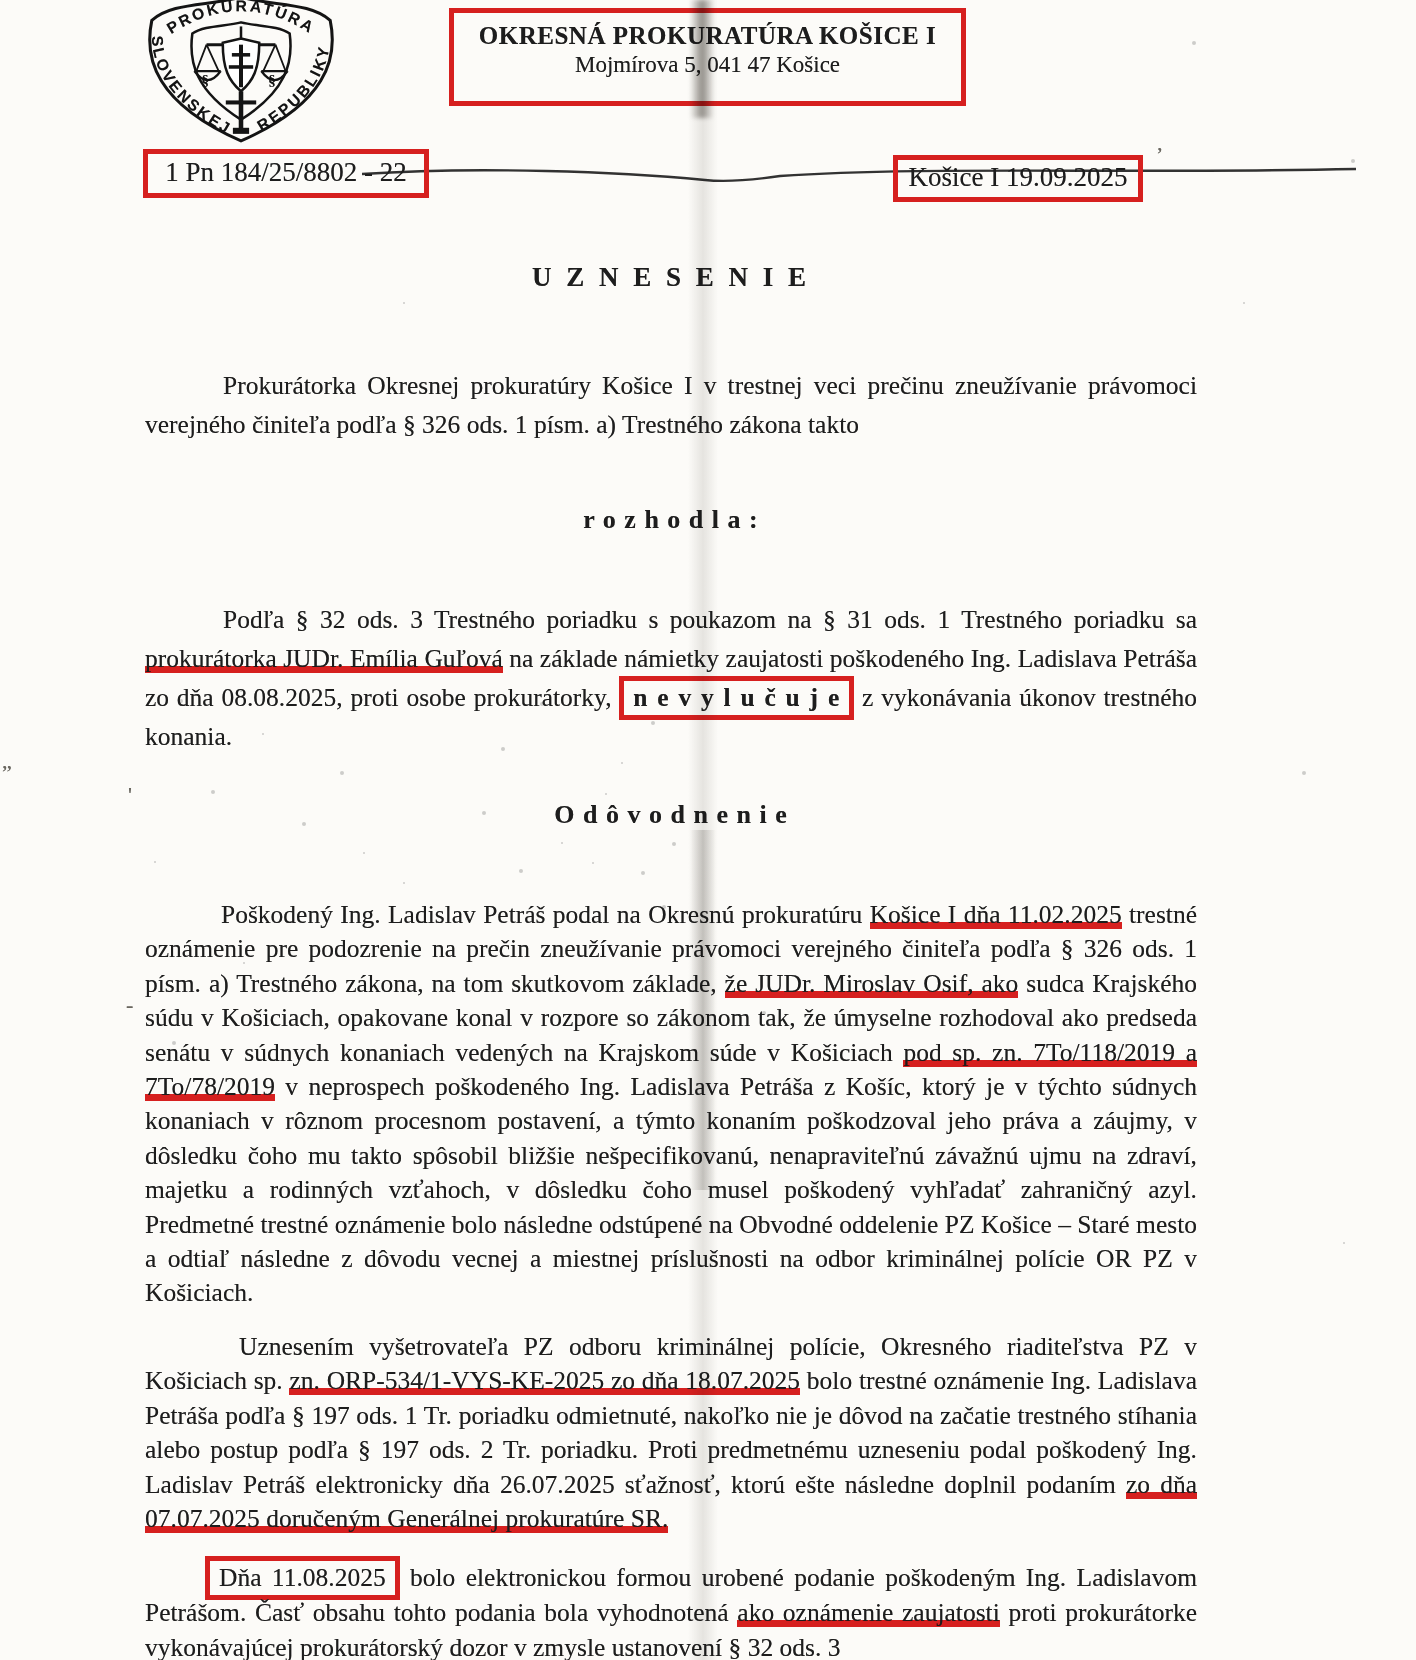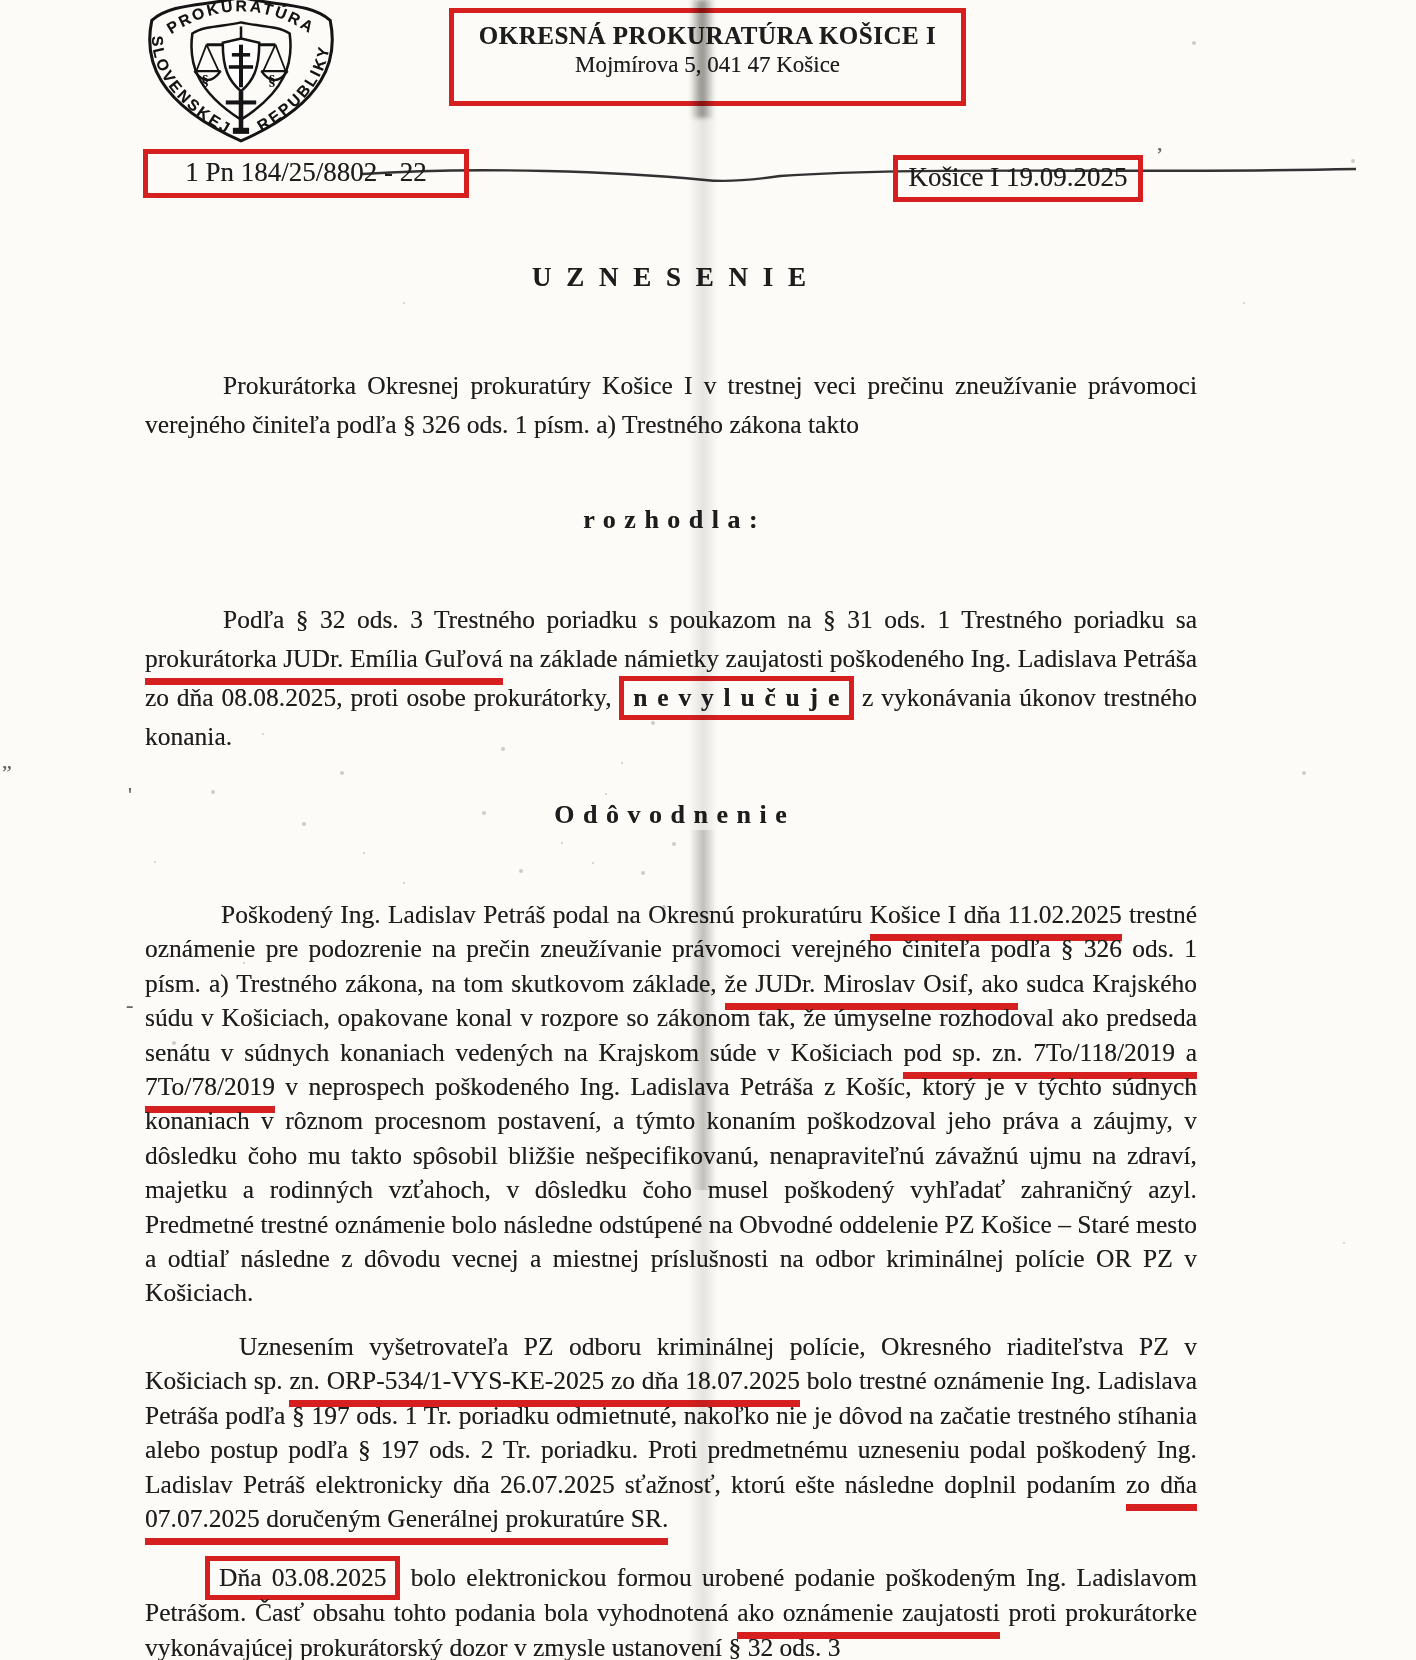--- a/index.html
+++ b/index.html
@@ -44,40 +44,40 @@
   
   .emblem{position:absolute;left:138px;top:-6px;width:206px;height:150px;z-index:2;}
   .emblem .ln{stroke:#141414;fill:none;}
   .em-text{font-family:"Liberation Sans","DejaVu Sans",sans-serif;font-weight:bold;fill:#141414;font-size:15.5px;letter-spacing:2.5px;}
   .em-par{font-family:"Liberation Serif",serif;font-weight:bold;fill:#141414;font-size:15px;}
   .red-rect{position:absolute;box-sizing:border-box;border:5px solid #d6201f;z-index:4;}
   .hdr-box{left:449px;top:8px;width:517px;height:98px;text-align:center;}
   .hdr-name{margin-top:9px;font-weight:bold;font-size:25px;letter-spacing:.5px;}
   .hdr-addr{font-size:23px;margin-top:2px;}
   .divider{position:absolute;left:360px;top:162px;width:1000px;height:32px;z-index:1;}
-  .file-box{left:143px;top:149px;width:326px;height:49px;font-size:27px;line-height:37px;text-align:center;}
+  .file-box{left:143px;top:149px;width:286px;height:49px;font-size:27px;line-height:37px;text-align:center;}
   .date-box{left:893px;top:155px;width:250px;height:47px;font-size:27px;line-height:35px;text-align:center;}
   
   .heading{position:absolute;left:145px;width:1052px;text-align:center;font-weight:bold;z-index:3;}
   .title{top:262px;font-size:27px;letter-spacing:4px;}
   .h-rozhodla{top:505px;font-size:26px;letter-spacing:1px;}
   .h-odovodnenie{top:800px;font-size:26px;letter-spacing:1px;}
   
   .par{
     position:absolute;left:145px;width:1052px;margin:0;
     font-size:25.5px;text-align:justify;z-index:3;
   }
   .p-intro{top:366px;line-height:39px;text-indent:78px;}
   .p-decision{top:600px;line-height:39px;text-indent:78px;}
   .p-r1{top:898px;line-height:34.4px;text-indent:76px;}
   .p-r2{top:1330px;line-height:34.4px;text-indent:94px;}
   .p-r3{top:1560px;line-height:35px;text-indent:60px;}
   
   .u-red{
-    padding-bottom:12px;
+    padding-bottom:0;
     background:linear-gradient(#d6201f,#d6201f) left bottom/100% 7px no-repeat;
     -webkit-box-decoration-break:clone;box-decoration-break:clone;
   }
   .box-red{
     border:5px solid #d6201f;padding:2px 9px 3px;
     -webkit-box-decoration-break:clone;box-decoration-break:clone;
   }
   .verdict{font-weight:bold;letter-spacing:1px;}
 </style>
 </head>
@@ -168,16 +168,16 @@
 
   <p class="par p-r1">
     <span>Poškodený Ing. Ladislav Petráš podal na Okresnú prokuratúru </span><span class="u-red">Košice I dňa 11.02.2025</span><span> trestné oznámenie pre podozrenie na prečin zneužívanie právomoci verejného činiteľa podľa § 326 ods. 1 písm. a) Trestného zákona, na tom skutkovom základe, </span><span class="u-red">že JUDr. Miroslav Osif, ako</span><span> sudca Krajského súdu v Košiciach, opakovane konal v rozpore so zákonom tak, že úmyselne rozhodoval ako predseda senátu v súdnych konaniach vedených na Krajskom súde v Košiciach </span><span class="u-red">pod sp. zn. 7To/118/2019 a 7To/78/2019</span><span> v neprospech poškodeného Ing. Ladislava Petráša z Košíc, ktorý je v týchto súdnych konaniach v rôznom procesnom postavení, a týmto konaním poškodzoval jeho práva a záujmy, v dôsledku čoho mu takto spôsobil bližšie nešpecifikovanú, nenapraviteľnú závažnú ujmu na zdraví, majetku a rodinných vzťahoch, v dôsledku čoho musel poškodený vyhľadať zahraničný azyl. Predmetné trestné oznámenie bolo následne odstúpené na Obvodné oddelenie PZ Košice – Staré mesto a odtiaľ následne z dôvodu vecnej a miestnej príslušnosti na odbor kriminálnej polície OR PZ v Košiciach.</span>
   </p>
 
   <p class="par p-r2">
     <span>Uznesením vyšetrovateľa PZ odboru kriminálnej polície, Okresného riaditeľstva PZ v Košiciach sp. </span><span class="u-red">zn. ORP-534/1-VYS-KE-2025 zo dňa 18.07.2025</span><span> bolo trestné oznámenie Ing. Ladislava Petráša podľa § 197 ods. 1 Tr. poriadku odmietnuté, nakoľko nie je dôvod na začatie trestného stíhania alebo postup podľa § 197 ods. 2 Tr. poriadku. Proti predmetnému uzneseniu podal poškodený Ing. Ladislav Petráš elektronicky dňa 26.07.2025 sťažnosť, ktorú ešte následne doplnil podaním </span><span class="u-red">zo dňa 07.07.2025 doručeným Generálnej prokuratúre SR.</span>
   </p>
 
   <p class="par p-r3">
-    <span class="box-red">Dňa 03.08.2025</span><span> bolo elektronickou formou urobené podanie poškodeným Ing. Ladislavom Petrášom. Časť obsahu tohto podania bola vyhodnotená </span><span class="u-red">ako oznámenie zaujatosti</span><span> proti prokurátorke vykonávajúcej prokurátorský dozor v zmysle ustanovení § 32 ods. 3</span>
+    <span class="box-red">Dňa 11.08.2025</span><span> bolo elektronickou formou urobené podanie poškodeným Ing. Ladislavom Petrášom. Časť obsahu tohto podania bola vyhodnotená </span><span class="u-red">ako oznámenie zaujatosti</span><span> proti prokurátorke vykonávajúcej prokurátorský dozor v zmysle ustanovení § 32 ods. 3</span>
   </p>
 
 </div>
 
 </body></html>

